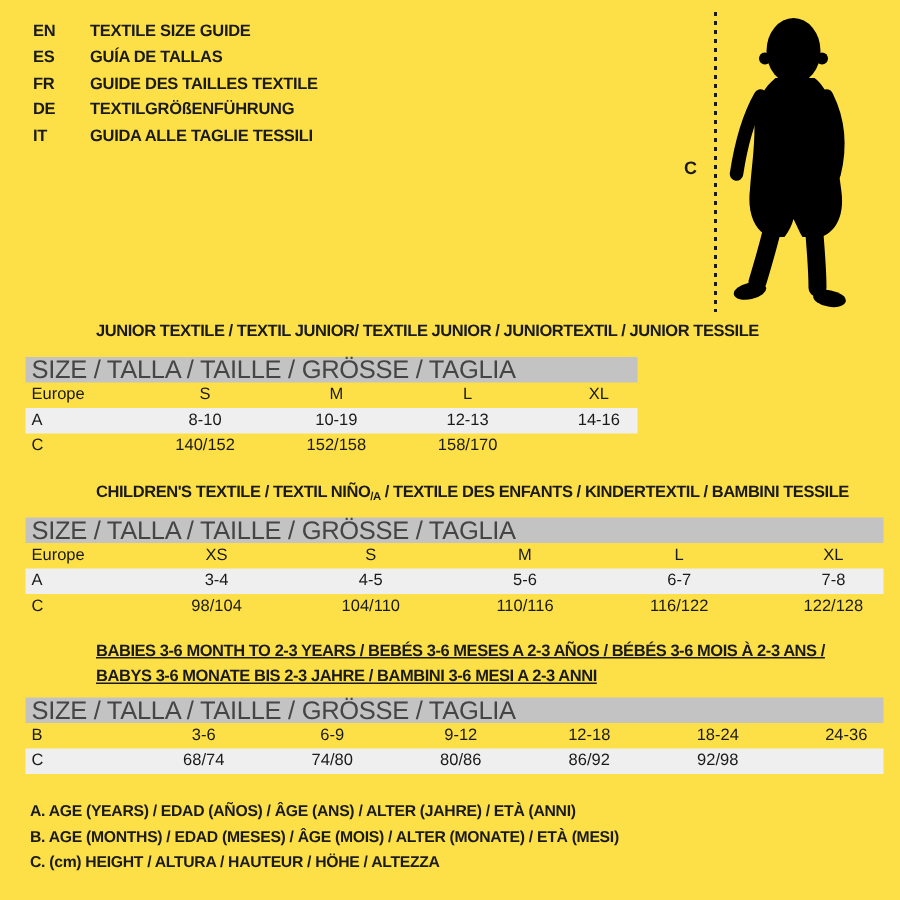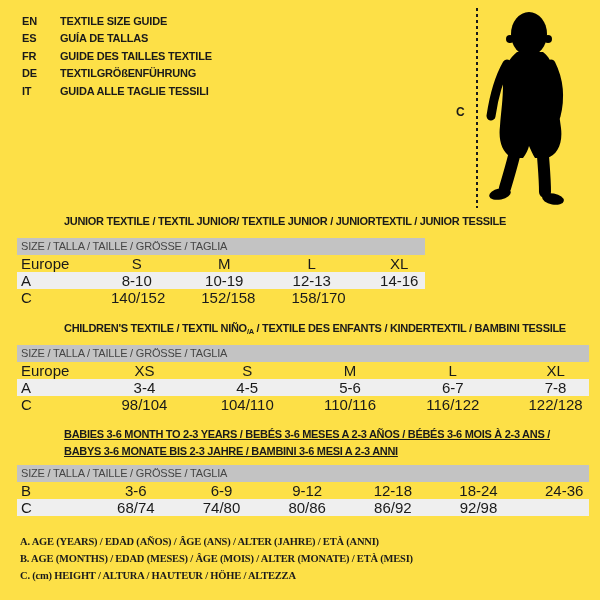--- a/index.html
+++ b/index.html
@@ -21,32 +21,32 @@
   
   .sec-title{
     position:absolute;left:20px;font-size:11px;font-weight:bold;
     letter-spacing:-0.3px;white-space:nowrap;margin-left:44px;
   }
   .sub{font-size:7.5px;position:relative;top:2px;}
   
   .size-table{position:absolute;left:17px;}
   .bar{
     height:17px;line-height:17px;background:#c3c3c3;color:#454545;
-    font-size:11px;padding-left:4px;box-sizing:border-box;letter-spacing:-0.2px;
+    font-size:17px;padding-left:4px;box-sizing:border-box;letter-spacing:-0.2px;
   }
-  .trow{display:grid;height:17px;line-height:17px;font-size:15px;gap:36px;}
+  .trow{display:grid;height:17px;line-height:17px;font-size:11px;gap:36px;}
   .t1 .trow{grid-template-columns:58px repeat(4,1fr);}
   .t2 .trow{grid-template-columns:58px repeat(5,1fr);}
   .t3 .trow{grid-template-columns:58px repeat(6,1fr);}
   .cell{text-align:center;white-space:nowrap;}
   .cell.lbl{text-align:left;padding-left:4px;}
   .trow.shaded{background:#efefef;}
   
   .notes{position:absolute;left:20px;top:533px;}
-  .note-line{font-size:10.5px;font-weight:bold;line-height:17.2px;letter-spacing:-0.2px;white-space:nowrap;font-family:Liberation Serif, serif;}
+  .note-line{font-size:10.5px;font-weight:bold;line-height:17.2px;letter-spacing:-0.2px;white-space:nowrap;}
 </style>
 </head>
 <body>
 
 <div class="canvas">
 
   <div class="lang-block">
     <div class="lang-row">
       <span class="lang-code">EN</span>
       <span class="lang-title">TEXTILE SIZE GUIDE</span>

